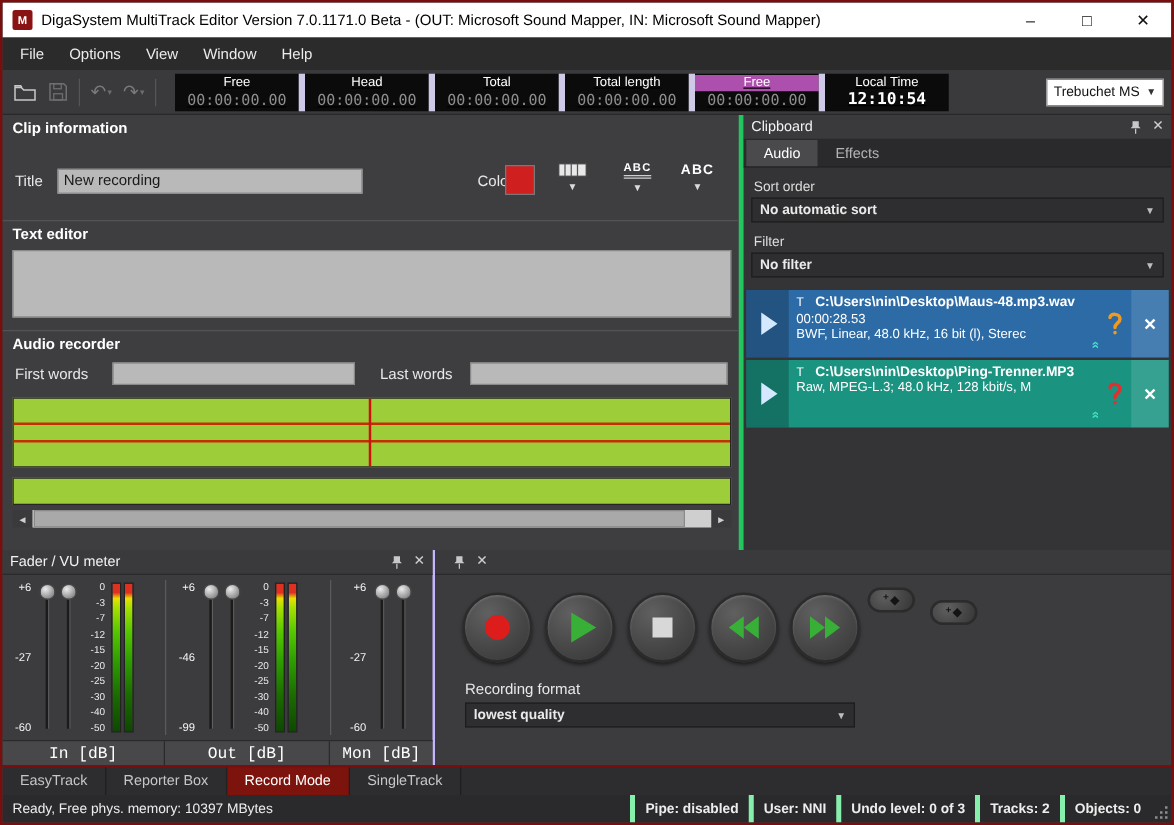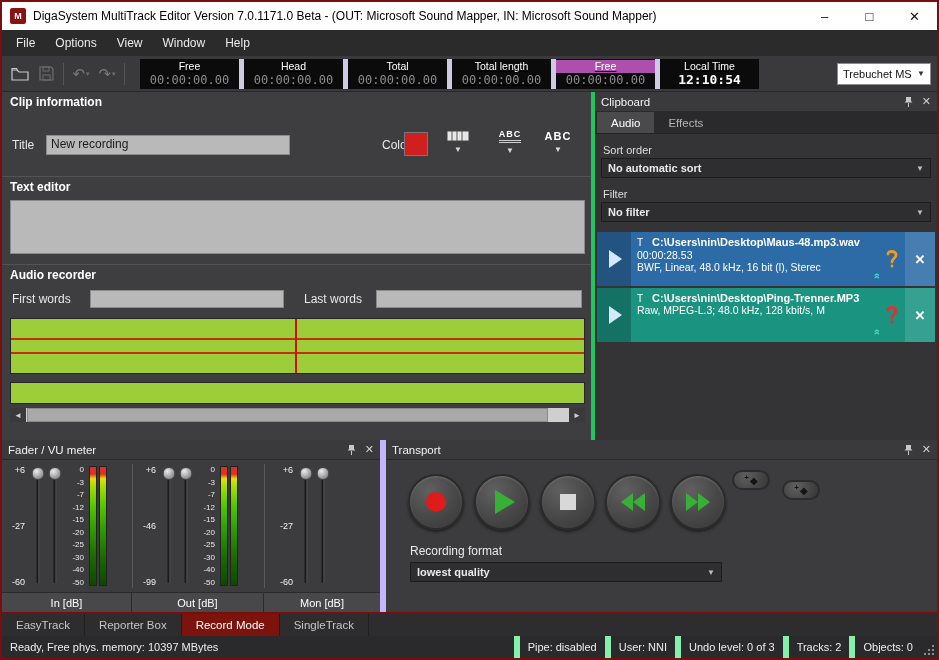--- a/index.html
+++ b/index.html
@@ -72,34 +72,34 @@
   .cbi-line1 { font-size:11px; font-weight:bold; white-space:nowrap; overflow:hidden; }
   .tmark { font-weight:normal; font-size:10px; margin-right:9px; }
   .cbi-line2 { font-size:10.5px; margin-top:1px; }
   .cbi-line3 { font-size:10.5px; white-space:nowrap; overflow:hidden; }
   .cbi-chev { position:absolute; right:0; bottom:4px; color:#3fe0c2; font-size:11px; font-weight:bold; transform:rotate(-90deg); }
   .cbi-ear { width:26px; display:flex; align-items:center; justify-content:center; }
   .cbi-x { width:30px; background:rgba(255,255,255,0.13); display:flex; align-items:center; justify-content:center; font-size:13px; font-weight:bold; }
 
   
   .main-bottom { position:absolute; top:438px; left:0; right:0; height:172px; display:flex; }
-  .fader-panel { width:384px; position:relative; background:#3c3c3e; border-right:6px solid #c4b5fd; }
+  .fader-panel { width:346px; position:relative; background:#3c3c3e; border-right:2px solid #c4b5fd; }
   .fader-content { position:absolute; top:20px; left:0; right:0; height:132px; display:flex; }
   .fgroup { display:flex; padding:3px 1px; }
   .fg-sep { width:1px; background:#5a5a5a; margin:4px 0; }
   .fscale { width:26px; position:relative; font-size:9px; color:#f2f2f2; }
   .fscale span { position:absolute; right:4px; }
   .s-top { top:2px; } .s-mid { top:50%; transform:translateY(-50%); } .s-bot { bottom:2px; }
   .slider { width:17px; position:relative; }
   .slider .track { position:absolute; left:50%; transform:translateX(-50%); top:6px; bottom:6px; width:3px; background:#1b1b1b; border-right:1px solid #606060; }
   .slider .knob { position:absolute; left:50%; transform:translateX(-50%); top:4px; width:13px; height:13px; border-radius:50%; background:radial-gradient(circle at 35% 30%, #ececec, #9d9d9d 60%, #6e6e6e); border:1px solid #474747; }
   .vuscale { width:25px; display:flex; flex-direction:column; justify-content:space-between; font-size:8px; color:#eaeaea; text-align:right; padding:2px 4px 2px 0; }
   .vubar { width:8px; margin:3px 1px; background:linear-gradient(180deg,#e03020 0%,#e03020 6%,#e8e000 10%,#a8e000 16%,#58c800 32%,#2f9e00 52%,#1b6b00 76%,#0e4800 100%); border:1px solid #222; }
   .fader-labels { position:absolute; bottom:0; left:0; right:0; height:20px; background:#48484b; border-top:1px solid #2a2a2a; display:flex; }
-  .flab { display:flex; align-items:center; justify-content:center; font-size:11px; color:#fff; border-right:1px solid #2a2a2a; }
+  .flab { display:flex; align-items:center; justify-content:center; font-size:13px; color:#fff; border-right:1px solid #2a2a2a;font-family:Liberation Mono, monospace; }
   .flab.w1 { width:130px; } .flab.w2 { width:132px; } .flab.w3 { flex:1; border-right:none; }
 
   .transport-panel { flex:1; position:relative; background:#3c3c3e; }
   .big-btn { position:absolute; width:56px; height:56px; border-radius:50%; background:radial-gradient(circle at 35% 28%, #606060, #474747 55%, #363636); border:2px solid #2b2b2b; box-shadow:inset 0 1px 2px rgba(255,255,255,0.18), 0 2px 3px rgba(0,0,0,0.5); display:flex; align-items:center; justify-content:center; }
   .ic-rec { width:20px; height:20px; border-radius:50%; background:#dd1c1c; }
   .ic-play { width:0; height:0; border-left:20px solid #38b038; border-top:12px solid transparent; border-bottom:12px solid transparent; margin-left:5px; }
   .ic-stop { width:16px; height:16px; background:#d8d8d8; }
   .tri { width:0; height:0; border-top:9px solid transparent; border-bottom:9px solid transparent; }
   .tri.l { border-right:12px solid #38b038; } .tri.r { border-left:12px solid #38b038; }
   .small-btn { position:absolute; width:38px; height:20px; border-radius:10px; background:radial-gradient(circle at 35% 28%, #606060, #474747 55%, #363636); border:2px solid #2b2b2b; display:flex; align-items:center; justify-content:center; color:#141414; }
@@ -108,21 +108,21 @@
 
   
   .mode-tabs { position:absolute; top:610px; left:0; right:0; height:24px; background:#2d2d2f; border-top:2px solid #7a0d0d; display:flex; }
   .mtab { padding:0 14px; display:flex; align-items:center; font-size:11.5px; color:#c6c6c6; border-right:1px solid #1f1f1f; }
   .mtab.active { background:#7c130d; color:#fff; }
 
   
   .statusbar { position:absolute; top:634px; left:0; right:0; bottom:0; background:#2a2a2c; display:flex; align-items:center; font-size:11px; color:#ededed; }
   .sb-left { padding:0 8px; flex:1; white-space:nowrap; overflow:hidden; }
   .sb-right { display:flex; height:100%; }
-  .sb-seg { padding:0 8px; border-left:6px solid #86efac; display:flex; align-items:center; white-space:nowrap; }
+  .sb-seg { padding:0 8px; border-left:4px solid #86efac; display:flex; align-items:center; white-space:nowrap;font-weight:bold; }
   .grip { width:16px; height:100%; position:relative; }
   .grip i { position:absolute; right:3px; bottom:3px; width:2px; height:2px; background:#8d8d8d;
             box-shadow:-4px 0 0 #8d8d8d, -8px 0 0 #8d8d8d, 0 -4px 0 #8d8d8d, -4px -4px 0 #8d8d8d, 0 -8px 0 #8d8d8d; }
 </style>
 </head>
 <body>
 
 <div class="win">
 
   <div class="titlebar">
@@ -433,21 +433,20 @@
       </div>
       <div class="fader-labels">
         <div class="flab w1">In [dB]</div>
         <div class="flab w2">Out [dB]</div>
         <div class="flab w3">Mon [dB]</div>
       </div>
     </div>
 
     <div class="transport-panel">
       <div class="dock-h">
-        <span class="ttl">Transport</span>
         <span class="hicon">
           <svg width="9" height="12" viewBox="0 0 9 12">
               <path d="M2 1h5v4l1.5 1.5h-8L2 5z" fill="#c8c8c8"></path>
               <rect x="4" y="7" width="1" height="4" fill="#c8c8c8"></rect>
             </svg>
         </span>
         <span class="hicon">✕</span>
       </div>
 
       <div class="big-btn" style="left:22px; top:34px;">

